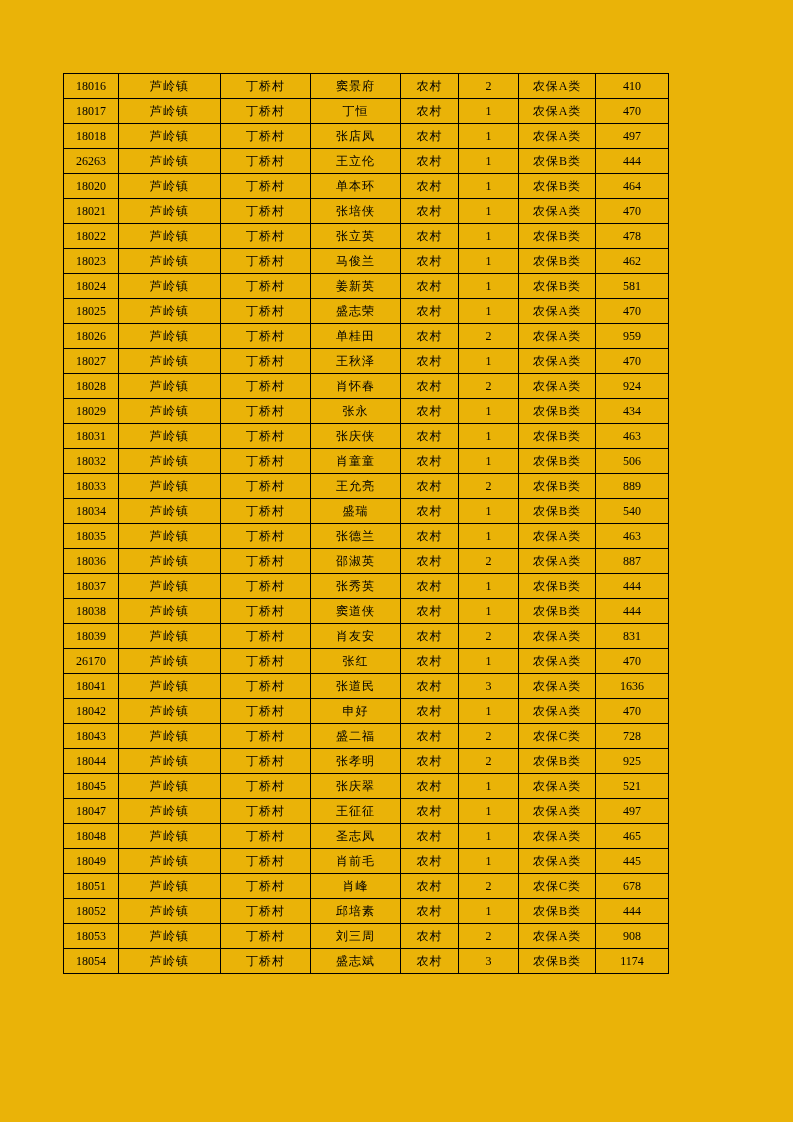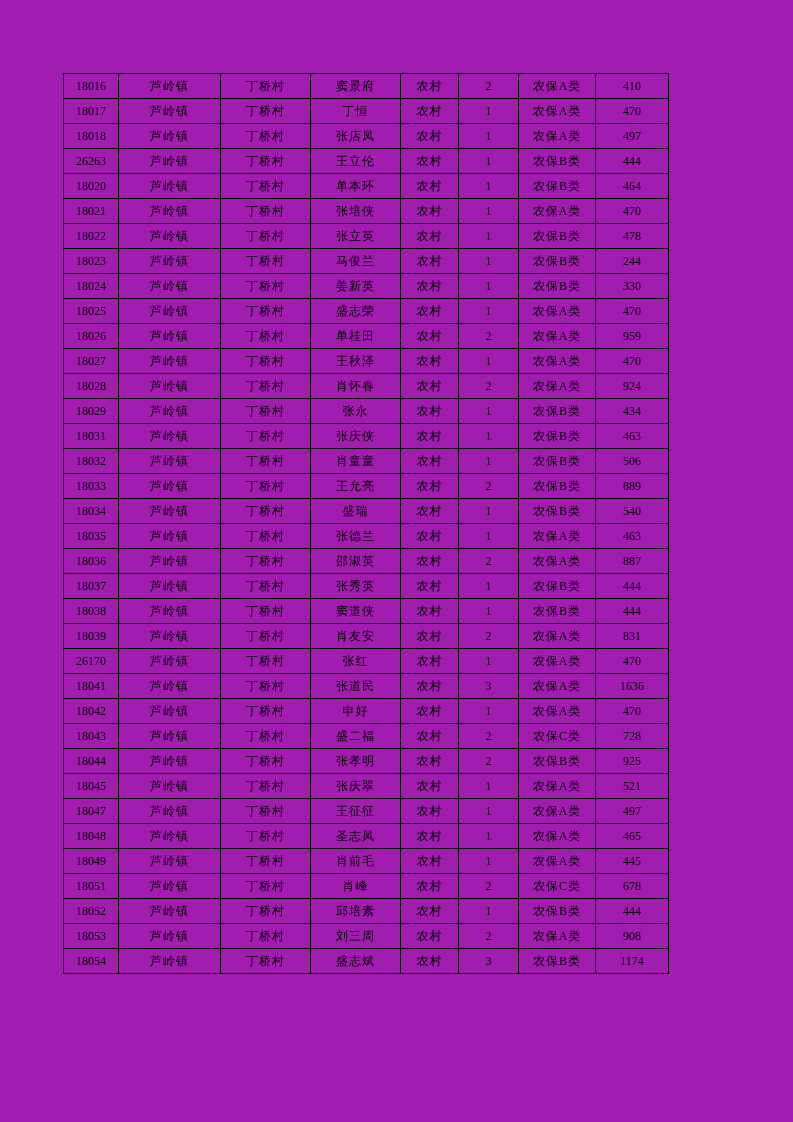--- a/index.html
+++ b/index.html
@@ -4,21 +4,21 @@
 <style>
   html, body {
     margin: 0;
     padding: 0;
     background: #ffffff;
   }
   .page {
     position: relative;
     width: 793px;
     height: 1122px;
-    background: #a21caf;
+    background: #eab308;
     overflow: hidden;
     font-family: "Liberation Serif", "DejaVu Serif", serif;
   }
   .sheet-table {
     position: absolute;
     left: 63px;
     top: 73px;
     width: 605px;
     border-collapse: collapse;
     table-layout: fixed;
@@ -134,31 +134,31 @@
           <td class="num">478</td>
         </tr>
         <tr>
           <td class="num">18023</td>
           <td>芦岭镇</td>
           <td>丁桥村</td>
           <td>马俊兰</td>
           <td>农村</td>
           <td class="num">1</td>
           <td>农保B类</td>
-          <td class="num">244</td>
+          <td class="num">462</td>
         </tr>
         <tr>
           <td class="num">18024</td>
           <td>芦岭镇</td>
           <td>丁桥村</td>
           <td>姜新英</td>
           <td>农村</td>
           <td class="num">1</td>
           <td>农保B类</td>
-          <td class="num">330</td>
+          <td class="num">581</td>
         </tr>
         <tr>
           <td class="num">18025</td>
           <td>芦岭镇</td>
           <td>丁桥村</td>
           <td>盛志荣</td>
           <td>农村</td>
           <td class="num">1</td>
           <td>农保A类</td>
           <td class="num">470</td>

